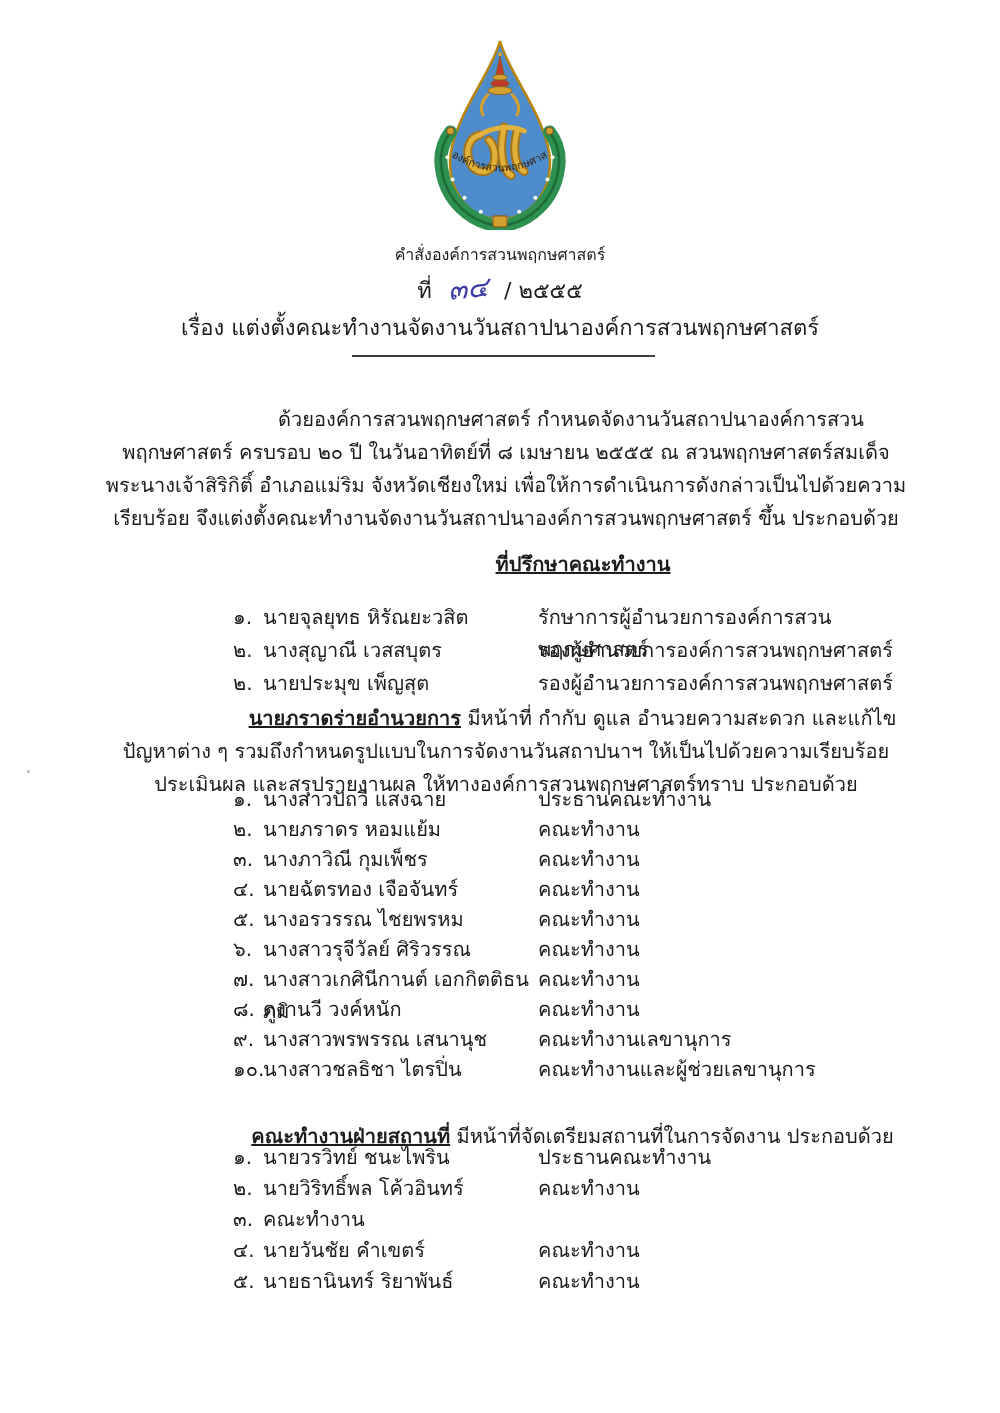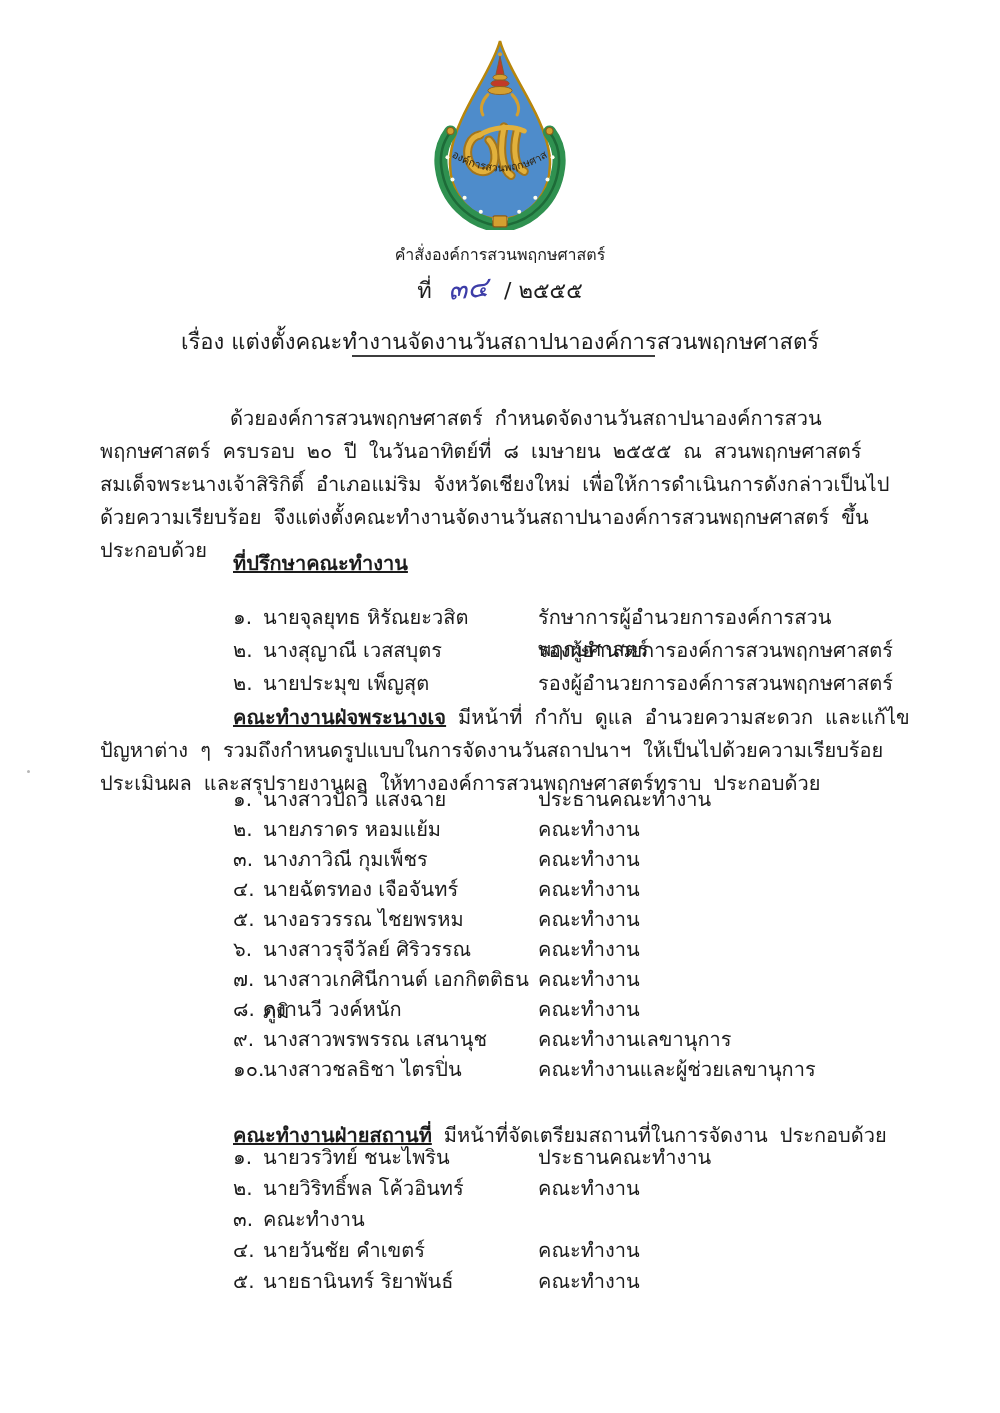--- a/index.html
+++ b/index.html
@@ -8,25 +8,25 @@
 
   
   .logo-wrap{position:absolute;top:38px;left:0;width:100%;display:flex;justify-content:center;}
   .emblem{width:162px;height:192px;}
 
   
   .title-block{position:absolute;top:241px;left:0;width:100%;text-align:center;}
   .t1{font-size:16px;line-height:28px;}
   .t2{font-size:22px;line-height:34px;margin-top:3px;display:flex;justify-content:center;align-items:baseline;gap:16px;}
   .handwritten{color:#3d3da8;font-size:28px;font-style:italic;display:inline-block;transform:rotate(-5deg);font-family:"DejaVu Serif","Liberation Serif",serif;}
-  .t3{font-size:22px;line-height:30px;margin-top:19px;}
+  .t3{font-size:22px;line-height:30px;margin-top:5px;}
   .rule{position:absolute;top:355px;left:352px;width:303px;height:0;border-top:2px solid #3d3d3d;}
 
   
-  .para{font-size:20px;line-height:33px;text-align:left;font-family:Liberation Mono, monospace;}
+  .para{font-size:20px;line-height:33px;text-align:center;}
   .intro{position:absolute;top:383px;left:100px;width:812px;text-indent:130px;}
 
   .sec-head{font-weight:bold;text-decoration:underline;}
 
   .sec1{position:absolute;top:528px;left:233px;width:700px;}
   .sec1 .para{line-height:33px;}
   .sec1-list{margin-top:0;}
   .sec1-list .member-row{height:33px;}
 
   .sec2-para{position:absolute;top:682px;left:100px;width:812px;text-indent:133px;}
@@ -137,21 +137,21 @@
         <span class="m-role">รองผู้อำนวยการองค์การสวนพฤกษศาสตร์</span>
       </div>
       <div class="member-row">
         <span class="m-no">๒.</span>
         <span class="m-name">นายประมุข เพ็ญสุต</span>
         <span class="m-role">รองผู้อำนวยการองค์การสวนพฤกษศาสตร์</span>
       </div>
     </div>
   </div>
 
-  <p class="para sec2-para"><span class="sec-head">คณะทำงานฝ่จพระนางเจ</span><span> มีหน้าที่ กำกับ ดูแล อำนวยความสะดวก และแก้ไขปัญหาต่าง ๆ รวมถึงกำหนดรูปแบบในการจัดงานวันสถาปนาฯ ให้เป็นไปด้วยความเรียบร้อย ประเมินผล และสรุปรายงานผล ให้ทางองค์การสวนพฤกษศาสตร์ทราบ ประกอบด้วย</span></p>
+  <p class="para sec2-para"><span class="sec-head">นายภราดร่ายอำนวยการ</span><span> มีหน้าที่ กำกับ ดูแล อำนวยความสะดวก และแก้ไขปัญหาต่าง ๆ รวมถึงกำหนดรูปแบบในการจัดงานวันสถาปนาฯ ให้เป็นไปด้วยความเรียบร้อย ประเมินผล และสรุปรายงานผล ให้ทางองค์การสวนพฤกษศาสตร์ทราบ ประกอบด้วย</span></p>
 
   <div class="sec2-list">
     <div class="member-row">
       <span class="m-no">๑.</span>
       <span class="m-name">นางสาวปัถวี แสงฉาย</span>
       <span class="m-role">ประธานคณะทำงาน</span>
     </div>
     <div class="member-row">
       <span class="m-no">๒.</span>
       <span class="m-name">นายภราดร หอมแย้ม</span>

